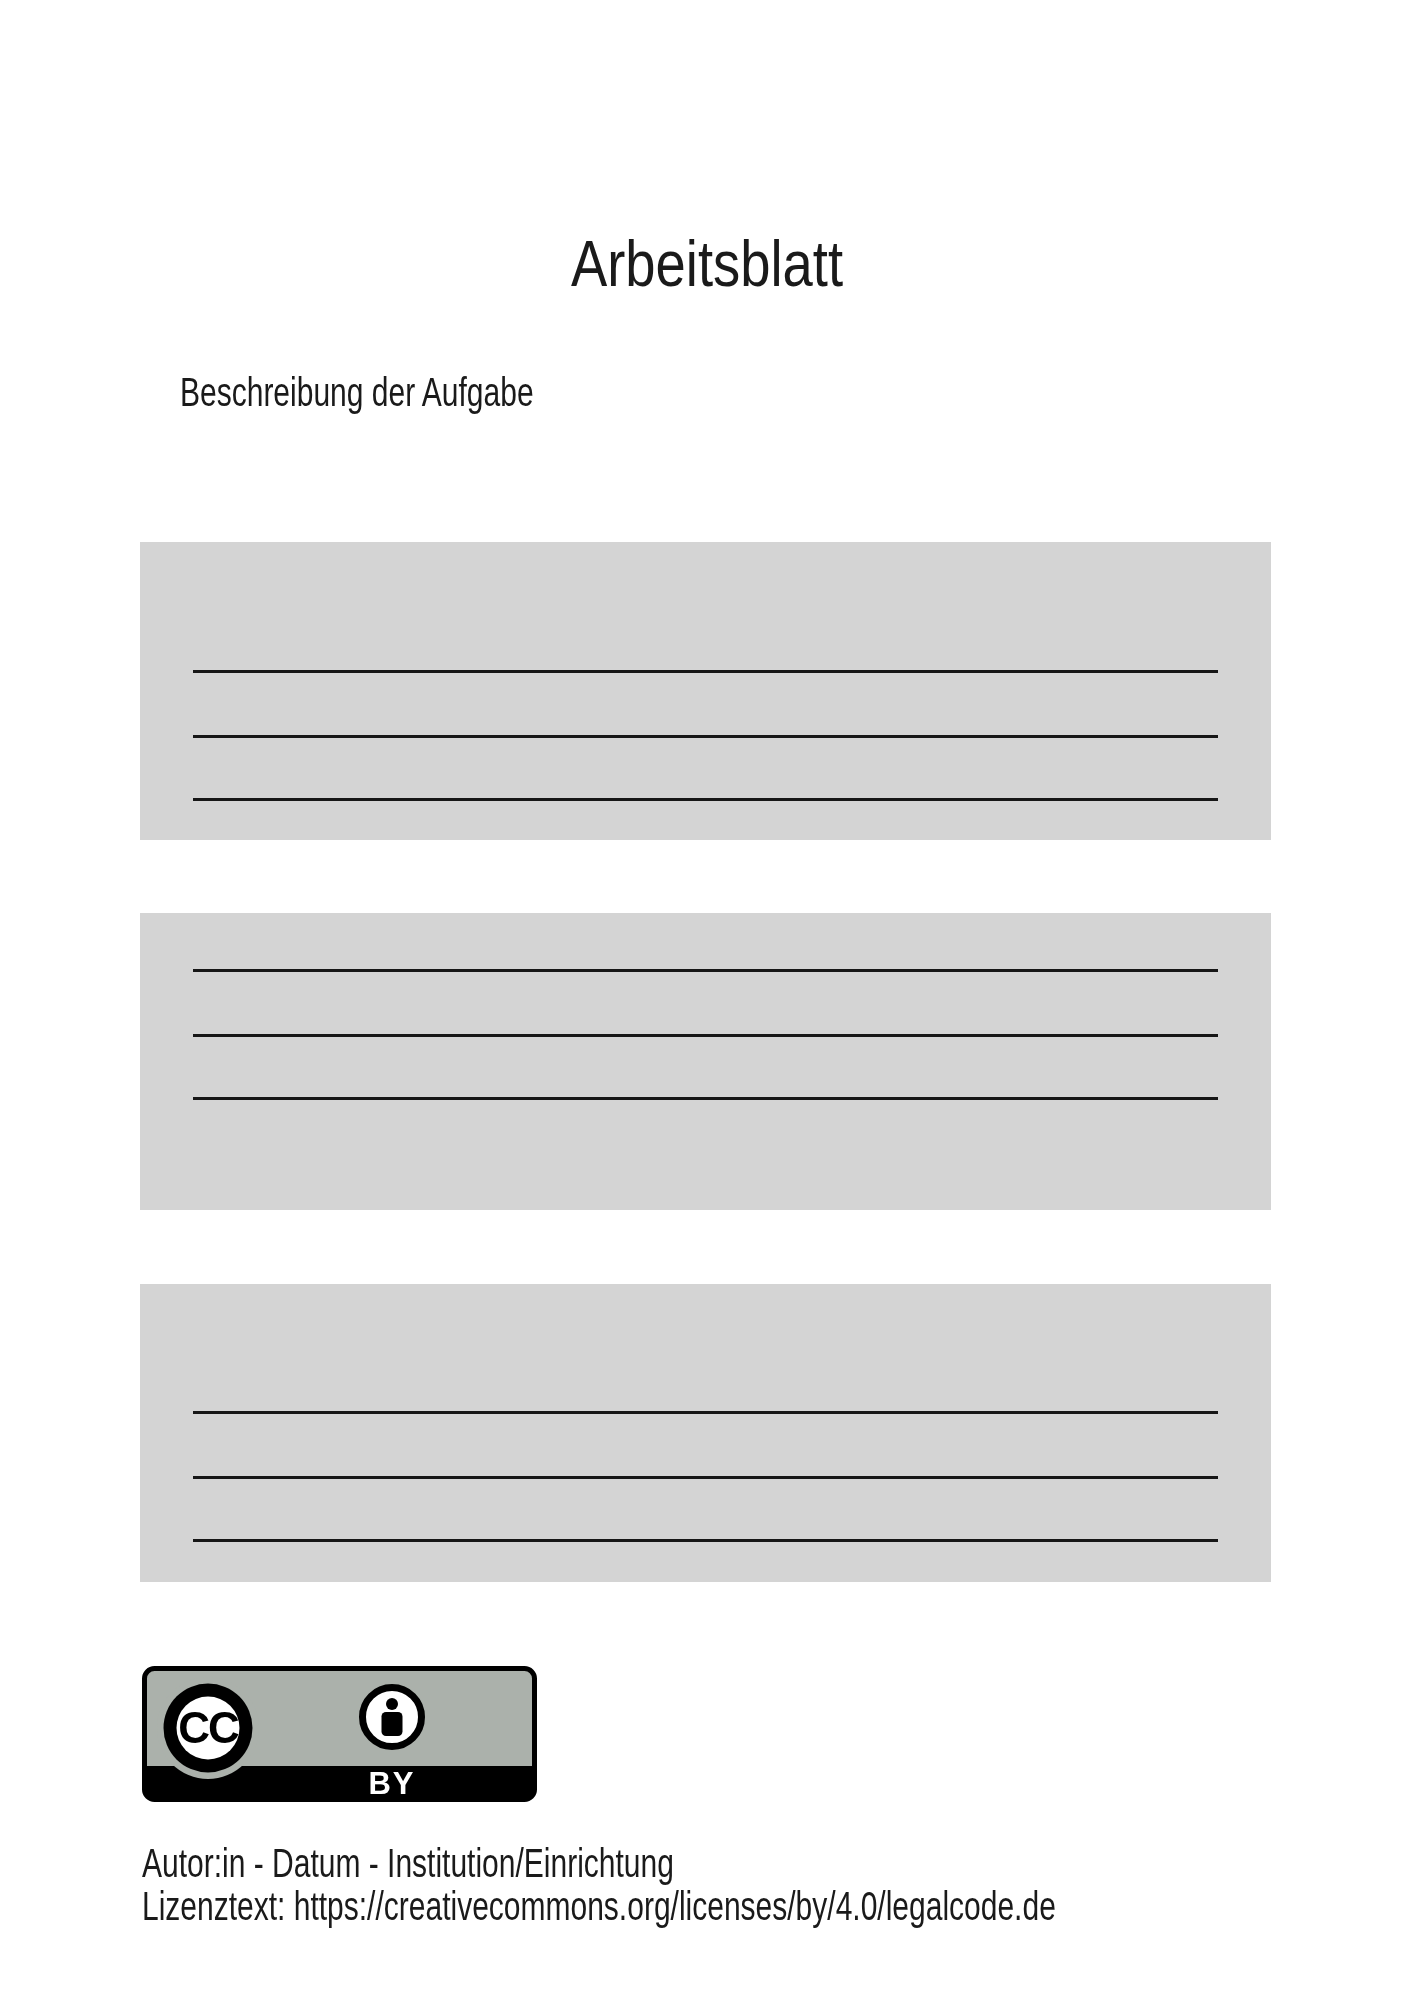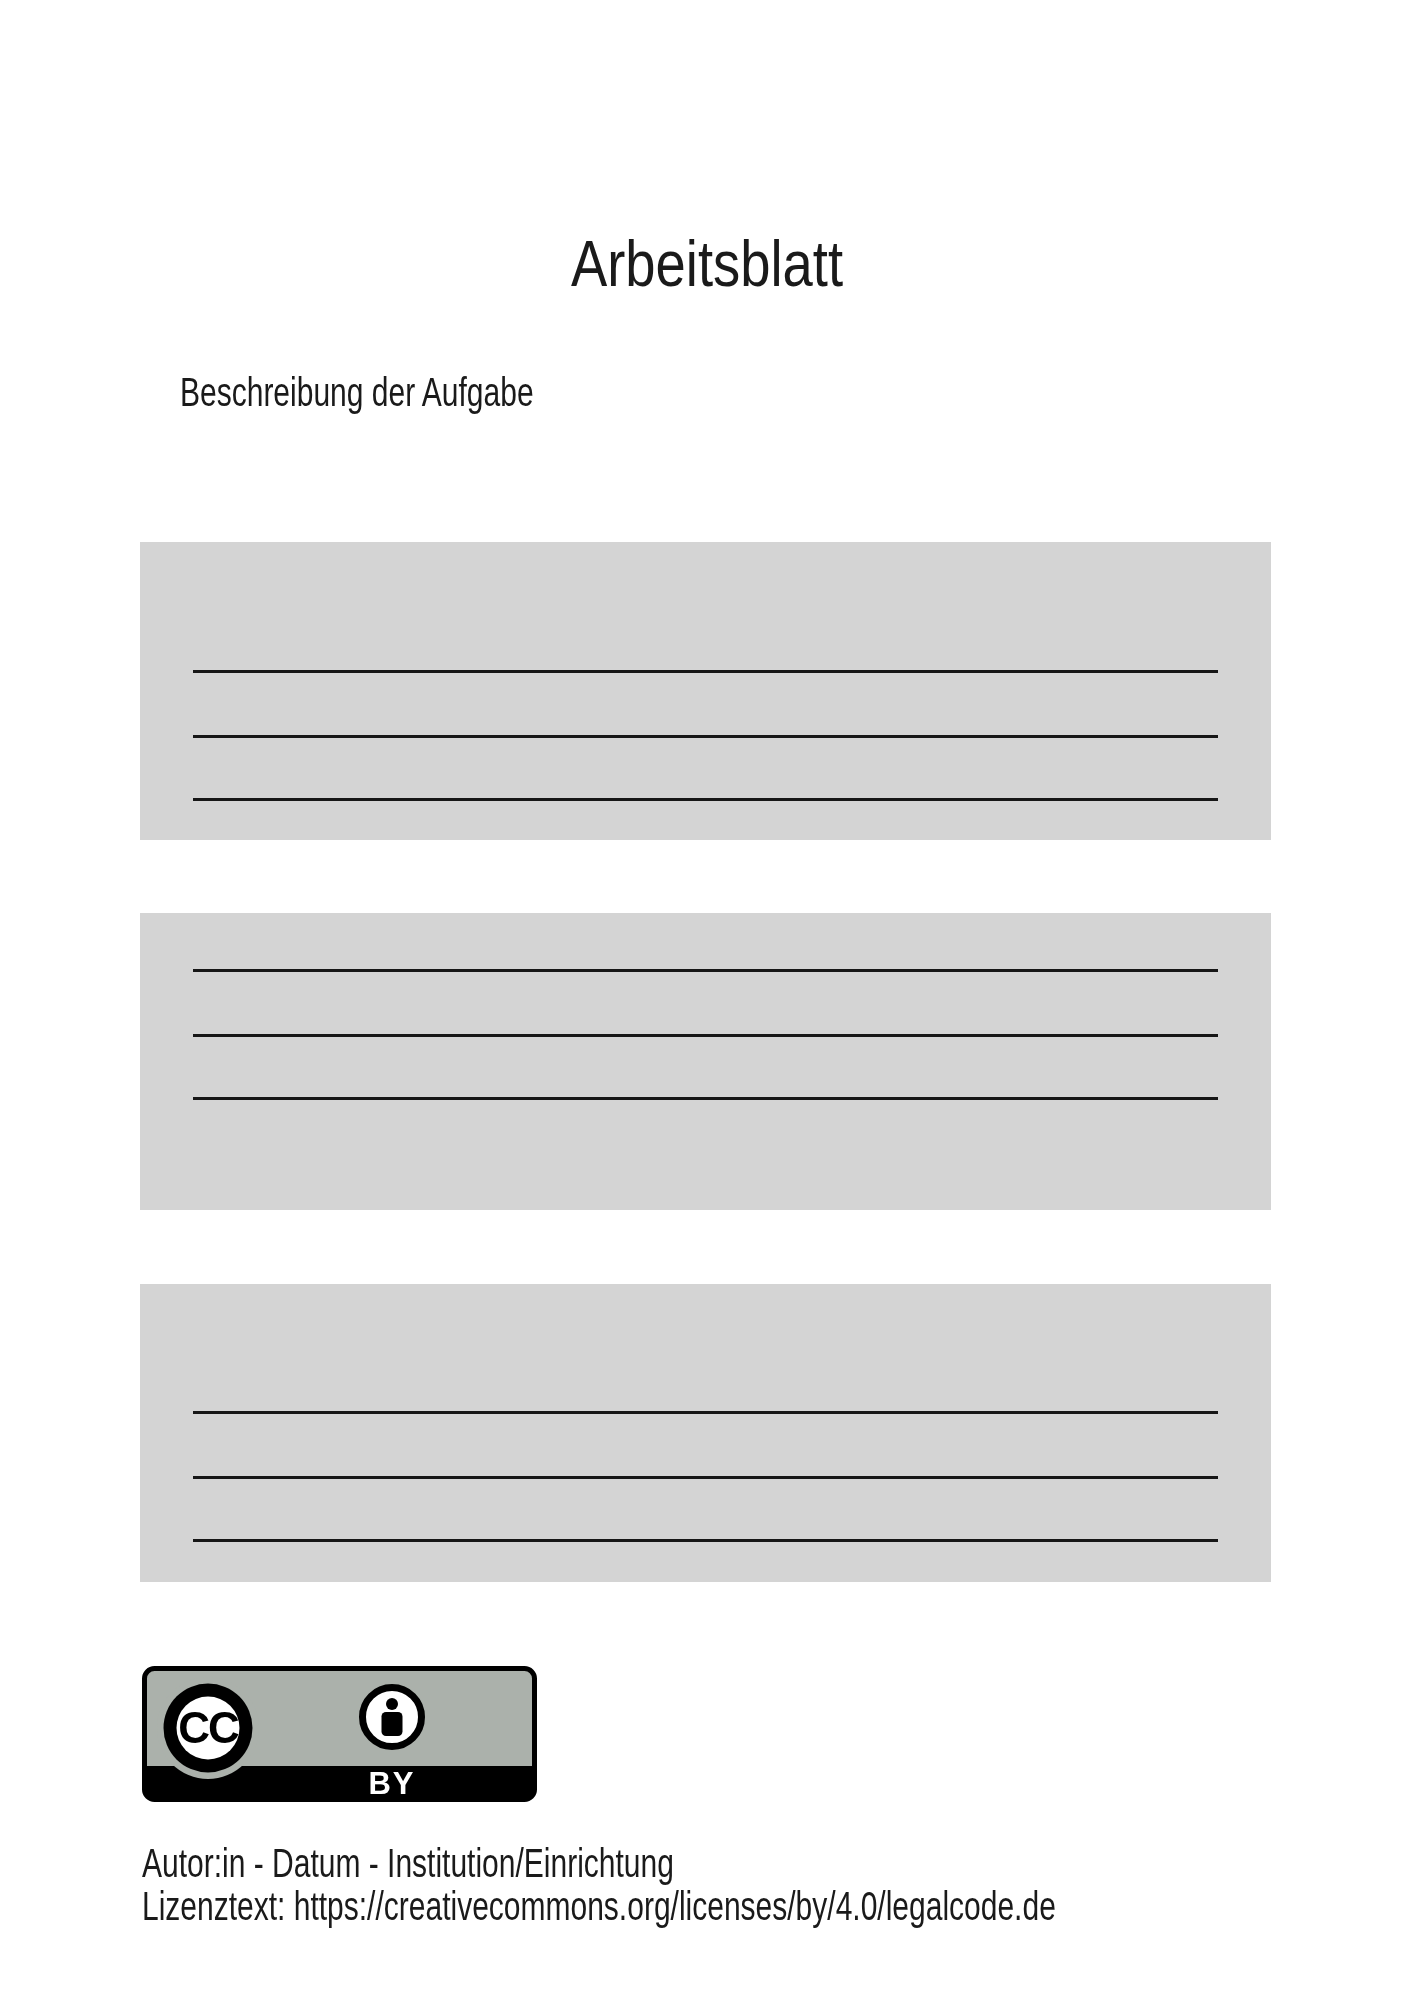--- a/index.html
+++ b/index.html
@@ -1,23 +1,24 @@
 <!DOCTYPE html>
 <html><head>
 <meta charset="utf-8">
 <style>
   html, body { margin: 0; padding: 0; background: #ffffff; }
   .page {
     position: relative;
-    width: 1414px;
+    width: 1254px;
     height: 2000px;
     background: #ffffff;
     font-family: "Liberation Sans", sans-serif;
     color: #1a1a1a;
     overflow: hidden;
+    padding-left: 34px;
   }
   .title {
     position: absolute;
     top: 232px;
     left: 0;
     width: 1414px;
     margin: 0;
     text-align: center;
     font-size: 64px;
     font-weight: 400;

